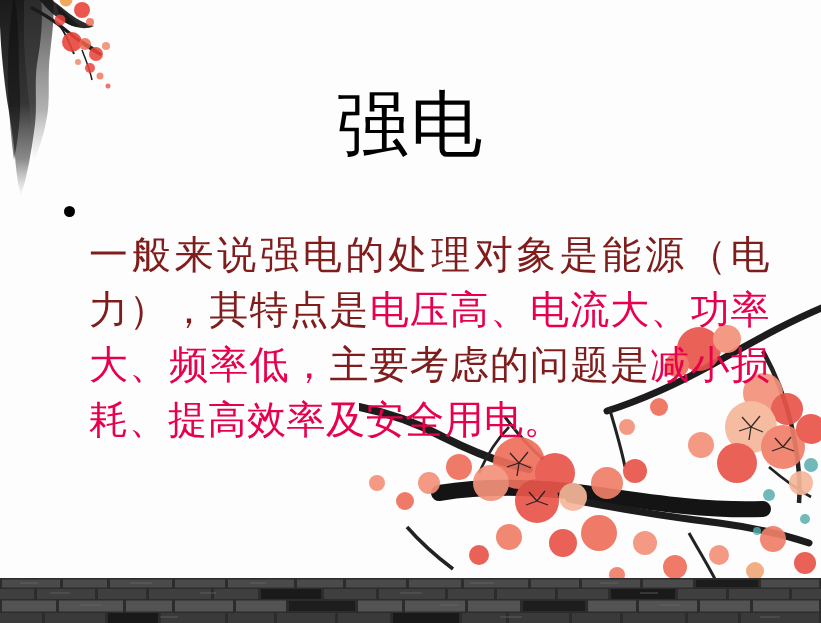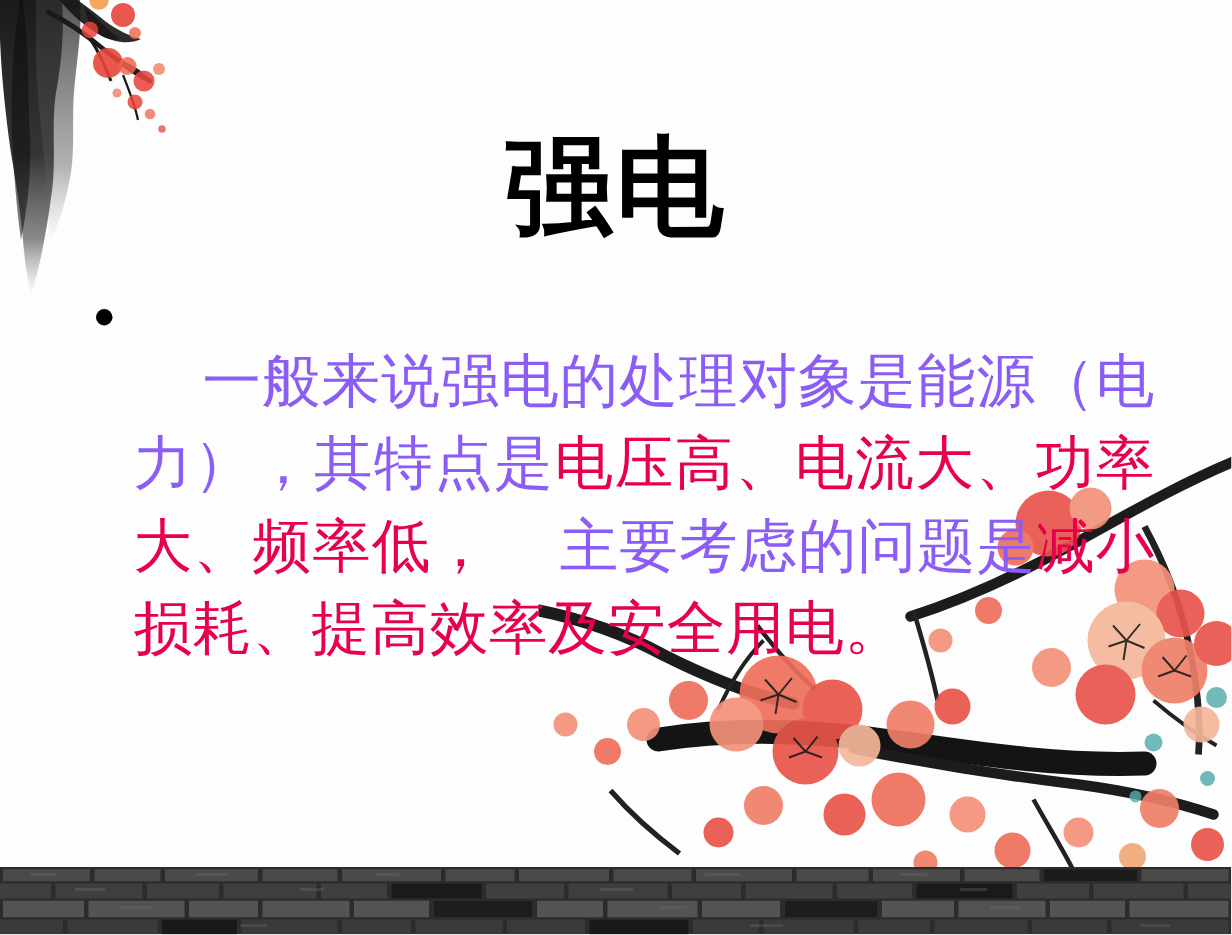--- a/index.html
+++ b/index.html
@@ -16,21 +16,21 @@
   #blossom-topleft{left:30px;top:-4px;width:110px;height:105px;}
   #blossom-bottomright{right:-8px;bottom:36px;width:470px;height:300px;}
   #brick-wall{position:absolute;left:0;right:0;bottom:0;height:45px;}
 
   
   #title-area{position:absolute;left:0;right:0;top:40px;text-align:center;z-index:5;}
   #slide-title{
     display:inline-block;
     font-size:72px;line-height:1;
     color:#000;letter-spacing:2px;
-    font-weight:700;
+    font-weight:400;
     font-family:"DejaVu Serif","Liberation Serif",serif;
   }
 
   
   #body-area{
     position:absolute;left:58px;top:188px;width:712px;z-index:5;
   }
   #bullet-row{display:flex;align-items:flex-start;}
   #bullet-dot{
     flex:0 0 auto;width:11px;height:11px;border-radius:50%;
@@ -40,21 +40,21 @@
     flex:1 1 auto;
     font-size:39px;
     line-height:55px;
     color:#000;
     text-align:justify;
     text-justify:inter-character;
     letter-spacing:0.5px;
     font-family:"DejaVu Serif","Liberation Serif",serif;
   }
   #body-text .hl{color:#e8004c;}
-  #body-text .nm{color:#8b5cf6;margin-left:46px;}
+  #body-text .nm{color:#7f1d1d;}
 </style>
 </head>
 <body>
 
 <div id="slide">
 
   <svg class="art" id="ink-topleft" viewBox="0 0 150 230">
     <defs>
       <linearGradient id="inkFade" x1="0" y1="0" x2="0" y2="1">
         <stop offset="0%" stop-color="#111" stop-opacity="0.97"></stop>

